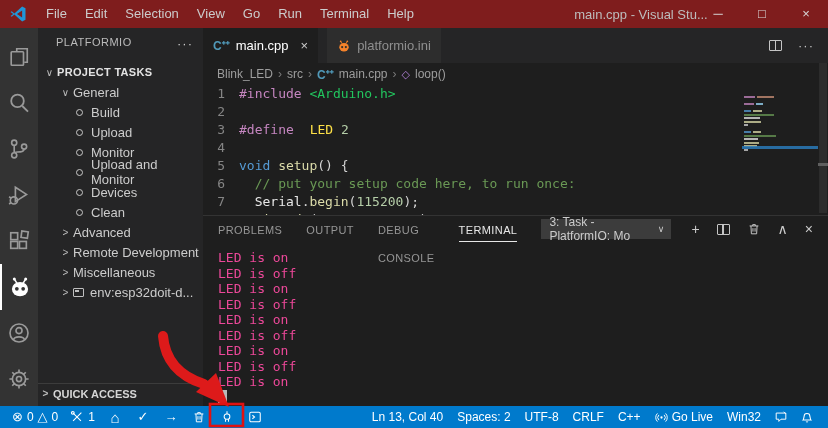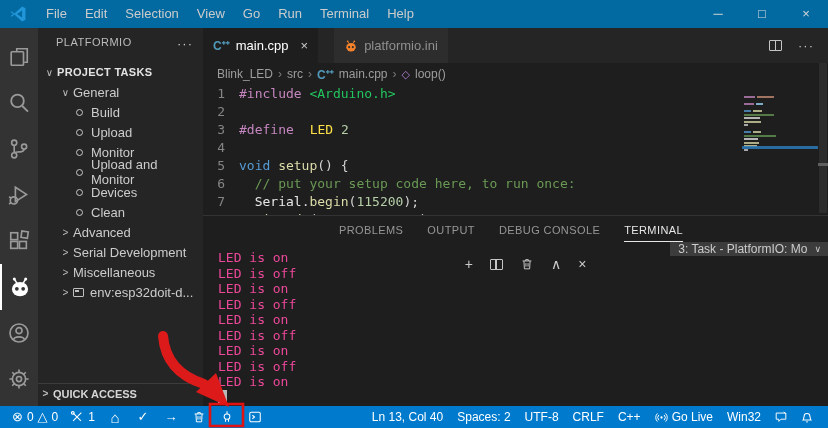--- a/index.html
+++ b/index.html
@@ -1,21 +1,21 @@
 <!DOCTYPE html>
 <html><head>
 <meta charset="utf-8">
 <style>
   * { margin:0; padding:0; box-sizing:border-box; }
   html,body { width:828px; height:428px; overflow:hidden; background:#1e1e1e;
               font-family:"Liberation Sans", sans-serif; }
   .screen { position:relative; width:828px; height:428px; background:#1e1e1e; overflow:hidden; }
 
   
-  .titlebar { position:absolute; left:0; top:0; width:828px; height:28px; background:#0369a1;
+  .titlebar { position:absolute; left:0; top:0; width:828px; height:28px; background:#7f1d1d;
               display:flex; align-items:center; color:#cccccc; font-size:13px; }
   .vscode-logo { width:18px; height:18px; margin:0 10px 0 9px; display:flex; }
   .menu-item { padding:0 9px; height:28px; line-height:28px; }
   .window-title { position:absolute; left:556px; width:170px; text-align:center; color:#bdbdbd; }
   .win-controls { position:absolute; right:0; top:0; display:flex; height:28px; }
   .win-btn { width:44px; text-align:center; line-height:28px; font-size:13px; color:#d8d8d8; }
 
   
   .activitybar { position:absolute; left:0; top:28px; width:38px; height:378px; background:#333333;
                  padding-top:6px; }
@@ -40,21 +40,21 @@
   .quick-access { position:absolute; bottom:3px; left:0; width:165px; height:20px;
                   border-top:1px solid #3c3c3c; display:flex; align-items:center; font-size:11px;
                   font-weight:bold; color:#d6d6d6; }
   .quick-access .chev { width:15px; text-align:center; font-size:10px; color:#bbbbbb; }
 
   
   .main { position:absolute; left:203px; top:28px; width:625px; height:378px; background:#1e1e1e; }
   .tabbar { height:35px; background:#252526; display:flex; align-items:stretch; }
   .tab { display:flex; align-items:center; padding:0 10px; font-size:13px; gap:6px; }
   .tab.active { background:#1e1e1e; color:#ffffff; }
-  .tab.inactive { background:#2d2d2d; color:#8f8f8f; margin-left:16px; }
+  .tab.inactive { background:#2d2d2d; color:#8f8f8f; margin-left:9px; }
   .tab .close { margin-left:6px; font-size:13px; color:#cccccc; }
   .cpp-glyph { color:#519aba; font-weight:bold; font-size:12px; }
   .tab-actions { margin-left:auto; display:flex; align-items:center; gap:16px; padding-right:14px; color:#c5c5c5; }
   .split-icon { width:13px; height:11px; border:1.4px solid #c5c5c5; border-radius:1px; position:relative; }
   .split-icon::after { content:""; position:absolute; left:4.6px; top:0; width:1.4px; height:100%; background:#c5c5c5; }
   .ellipsis-text { font-size:13px; letter-spacing:1px; }
 
   .breadcrumb { height:22px; display:flex; align-items:center; font-size:12px; color:#9d9d9d;
                 padding-left:14px; gap:5px; }
   .breadcrumb .sep { color:#7a7a7a; font-size:12px; }
@@ -72,21 +72,21 @@
   .mm-row { height:2px; margin-bottom:1.5px; display:flex; gap:2px; }
   .mm-row div { height:2px; }
   .mm-current { position:absolute; left:-2px; width:76px; top:50px; height:3px; background:#2a7ab8; opacity:.85; }
   .editor-scrollbar { position:absolute; right:0; top:35px; width:10px; height:152px; background:#1e1e1e; }
   .editor-scrollbar .thumb { position:absolute; top:0; left:1px; width:8px; height:150px; background:rgba(121,121,121,.16); }
   .editor-scrollbar .marker { position:absolute; top:100px; left:0; width:10px; height:3px; background:#5f5f5f; }
 
   
   .panel { position:absolute; left:0; top:187px; width:625px; height:191px; background:#1e1e1e;
            border-top:1px solid #333333; }
-  .panel-header { height:26px; display:flex; align-items:center; padding-left:15px;flex-direction:column; }
+  .panel-header { height:26px; display:flex; align-items:center; padding-left:15px; }
   .panel-tab { font-size:11px; color:#969696; margin-right:24px; letter-spacing:.4px;
                height:26px; line-height:28px; }
   .panel-tab.active { color:#e7e7e7; border-bottom:1px solid #e7e7e7; }
   .task-selector { margin-left:auto; background:#3c3c3c; height:20px; display:flex; align-items:center;
                    font-size:12px; color:#cccccc; padding:0 7px 0 8px; gap:7px; }
   .task-selector .dd-chev { font-size:9px; color:#cccccc; }
   .panel-actions { display:flex; align-items:center; gap:17px; padding:0 15px 0 20px; color:#cccccc; }
   .pa-glyph { font-size:14px; }
   .panel-actions svg { width:14px; height:14px; }
 
@@ -117,20 +117,21 @@
 
 <div class="screen">
 
   <div class="titlebar">
     <span class="vscode-logo">
       <svg viewBox="0 0 24 24">
           <path fill="#2196d8" d="M17.5 2 L7.2 11.2 L3.6 8.4 L2 9.2 L5.6 12 L2 14.8 L3.6 15.6 L7.2 12.8 L17.5 22 L22 19.8 V4.2 Z M17.5 7.2 V16.8 L10.6 12 Z"></path>
         </svg>
     </span>
     <div id="menubar"><span class="menu-item">File</span><span class="menu-item">Edit</span><span class="menu-item">Selection</span><span class="menu-item">View</span><span class="menu-item">Go</span><span class="menu-item">Run</span><span class="menu-item">Terminal</span><span class="menu-item">Help</span></div>
+    <div class="window-title">main.cpp - Visual Stu...</div>
     <div class="win-controls">
       <span class="win-btn">─</span>
       <span class="win-btn">□</span>
       <span class="win-btn">×</span>
     </div>
   </div>
 
   <div class="activitybar">
     <div class="ab-item">
       <svg viewBox="0 0 16 16" fill="none" stroke="#9a9a9a" stroke-width="1.1">
@@ -231,21 +232,21 @@
         <div class="tree-row" style="padding-left: 36px;">
           <span class="task-bullet"></span>
           <span class="label">Clean</span>
         </div>
         <div class="tree-row" style="padding-left: 20px;">
           <span class="chev">&gt;</span>
           <span class="label">Advanced</span>
         </div>
         <div class="tree-row" style="padding-left: 20px;">
           <span class="chev">&gt;</span>
-          <span class="label">Serial Development</span>
+          <span class="label">Remote Development</span>
         </div>
         <div class="tree-row" style="padding-left: 20px;">
           <span class="chev">&gt;</span>
           <span class="label">Miscellaneous</span>
         </div>
         <div class="tree-row" style="padding-left: 20px;">
           <span class="chev">&gt;</span>
           <span class="env-icon"></span>
           <span class="label">env:esp32doit-d...</span>
         </div>

